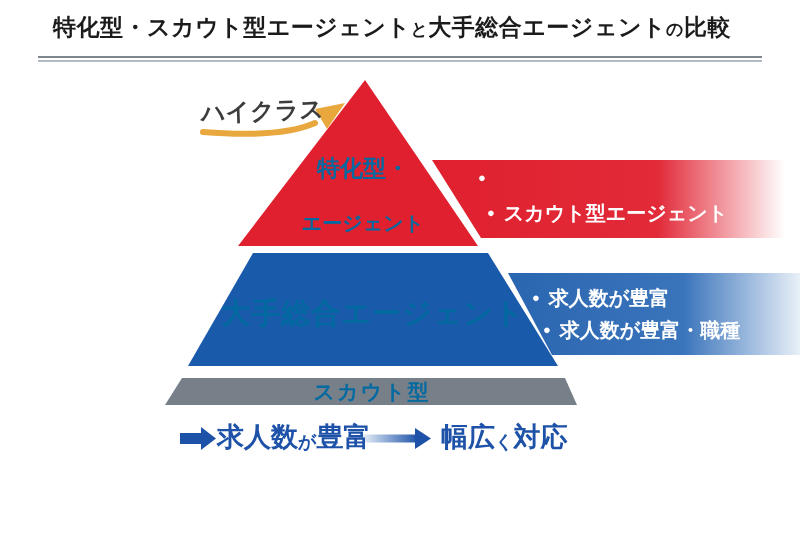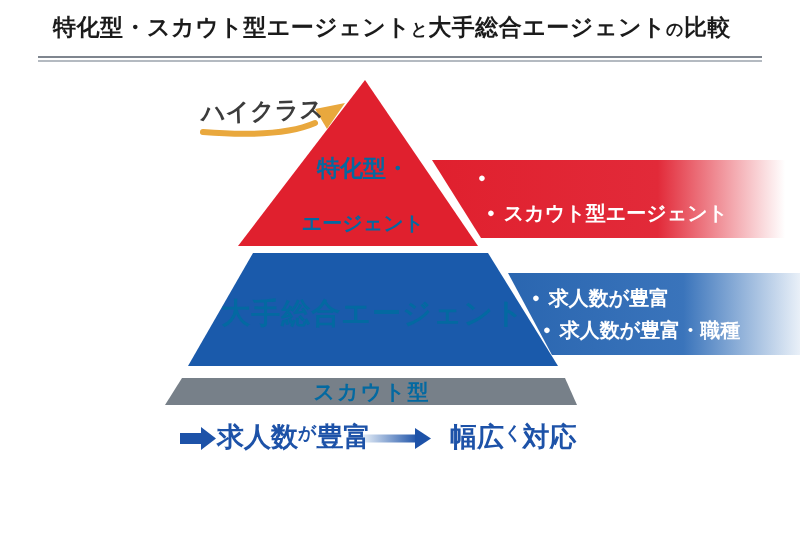--- a/index.html
+++ b/index.html
@@ -43,25 +43,25 @@
   }
   .banner-row .bullet{font-size:13px;margin-right:9px;position:relative;top:-3px;}
   .red-row1{left:478px;top:174px;}
   .red-row2{left:487px;top:203px;}
   .blue-row1{left:532px;top:288px;}
   .blue-row2{left:543px;top:320px;}
 
   
   .legend-text{
     color:var(--legendblue,#1d52a8);font-weight:bold;font-size:27px;
-    line-height:1;white-space:nowrap;display:flex;align-items:flex-start;
+    line-height:1;white-space:nowrap;display:flex;align-items:flex-end;
   }
   .legend-text .small{font-size:18px;}
   .legend1{left:217px;top:424px;}
-  .legend2{left:441px;top:424px;margin-left:9px;}
+  .legend2{left:441px;top:424px;}
 </style>
 </head>
 <body>
 
 <div class="canvas">
 
   <div class="abs title">
     <span>特化型・スカウト型エージェント</span><span class="small">と</span><span>大手総合エージェント</span><span class="small">の</span><span>比較</span>
   </div>
   <div class="abs title-rule"></div>

